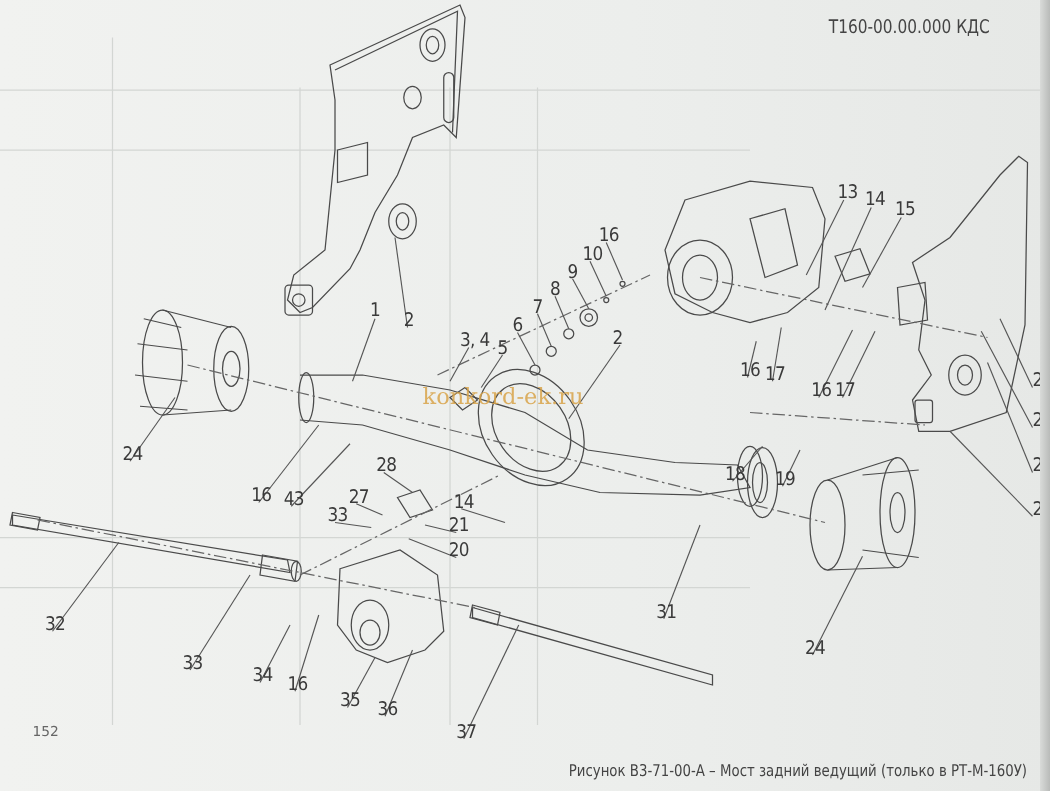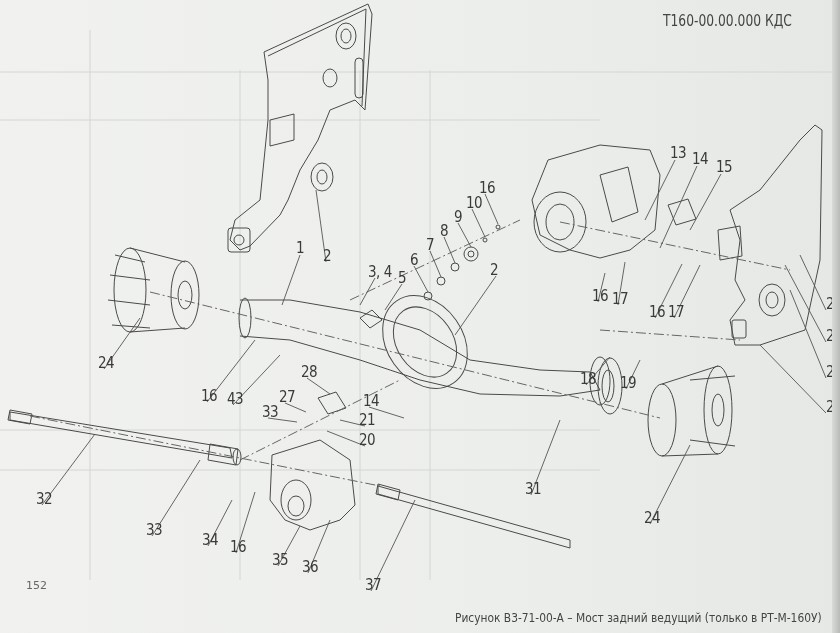--- a/index.html
+++ b/index.html
@@ -177,20 +177,21 @@
       <line x1="208" y1="546" x2="232" y2="500"></line>
       <line x1="236" y1="553" x2="255" y2="492"></line>
       <line x1="278" y1="566" x2="300" y2="526"></line>
       <line x1="308" y1="573" x2="330" y2="520"></line>
       <line x1="371" y1="591" x2="415" y2="500"></line>
     </g>
   </svg>
 
   <div class="doc-code">Т160-00.00.000 КДС</div>
 
+  <div class="watermark">konkord-ek.ru</div>
 
   <div id="callouts">
     <span class="lbl" style="left:296px;top:241px">1</span>
     <span class="lbl" style="left:323px;top:249px">2</span>
     <span class="lbl" style="left:368px;top:265px">3, 4</span>
     <span class="lbl" style="left:398px;top:271px">5</span>
     <span class="lbl" style="left:410px;top:253px">6</span>
     <span class="lbl" style="left:426px;top:238px">7</span>
     <span class="lbl" style="left:440px;top:224px">8</span>
     <span class="lbl" style="left:454px;top:210px">9</span>

